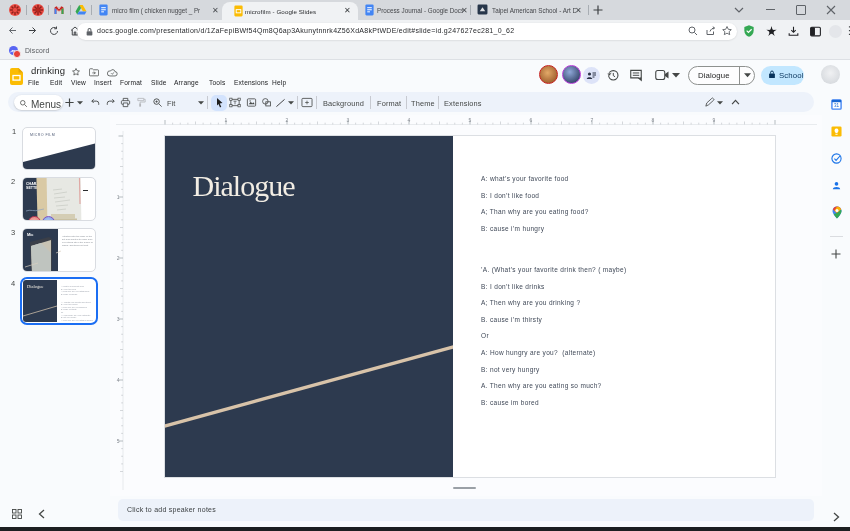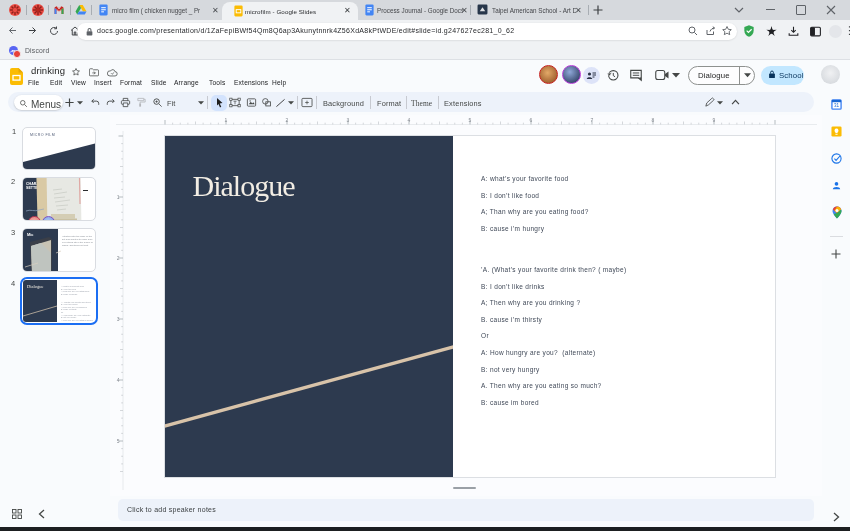--- a/index.html
+++ b/index.html
@@ -310,21 +310,21 @@
 <div class="abs" style="left:297px;top:96px;width:1px;height:13px;background:#c7cad1;"></div>
 <svg class="abs" style="left:301px;top:97px;" width="12" height="11" viewBox="0 0 26 24">
  <rect x="2" y="3" width="22" height="18" rx="2" fill="none" stroke="#444746" stroke-width="1.8"></rect>
  <path d="M9 12 h8 M13 8 v8" stroke="#444746" stroke-width="1.6"></path>
 </svg>
 <div class="abs" style="left:316px;top:96px;width:1px;height:13px;background:#c7cad1;"></div>
 <div class="abs" style="left:323px;top:99px;font-size:7.4px;color:#444746;letter-spacing:0.15px;">Background</div>
 <div class="abs" style="left:370px;top:96px;width:1px;height:13px;background:#c7cad1;"></div>
 <div class="abs" style="left:377px;top:99px;font-size:7.4px;color:#444746;letter-spacing:0.15px;">Format</div>
 <div class="abs" style="left:406px;top:96px;width:1px;height:13px;background:#c7cad1;"></div>
-<div class="abs" style="left:411px;top:99px;font-size:7.4px;color:#444746;letter-spacing:0.15px;font-family:Liberation Serif, serif;">Theme</div>
+<div class="abs" style="left:411px;top:99px;font-size:7.4px;color:#444746;letter-spacing:0.15px;">Theme</div>
 <div class="abs" style="left:438px;top:96px;width:1px;height:13px;background:#c7cad1;"></div>
 <div class="abs" style="left:444px;top:99px;font-size:7.4px;color:#444746;letter-spacing:0.15px;">Extensions</div>
 
 <svg class="abs" style="left:704px;top:97px;" width="11" height="11" viewBox="0 0 24 24">
     <path d="M4 20 L6 13 L17 3 a1.8 1.8 0 0 1 2.8 0 L21 4.2 a1.8 1.8 0 0 1 0 2.8 L10 17 Z" fill="none" stroke="#444746" stroke-width="1.8"></path>
   </svg>
 <svg class="abs" style="left:717px;top:100.5px;" width="6" height="4" viewBox="0 0 8 5">
     <path d="M0 0 L4 4.5 L8 0 Z" fill="#444746"></path>
   </svg>
 <svg class="abs" style="left:731px;top:99px;" width="9" height="6" viewBox="0 0 10 7">

